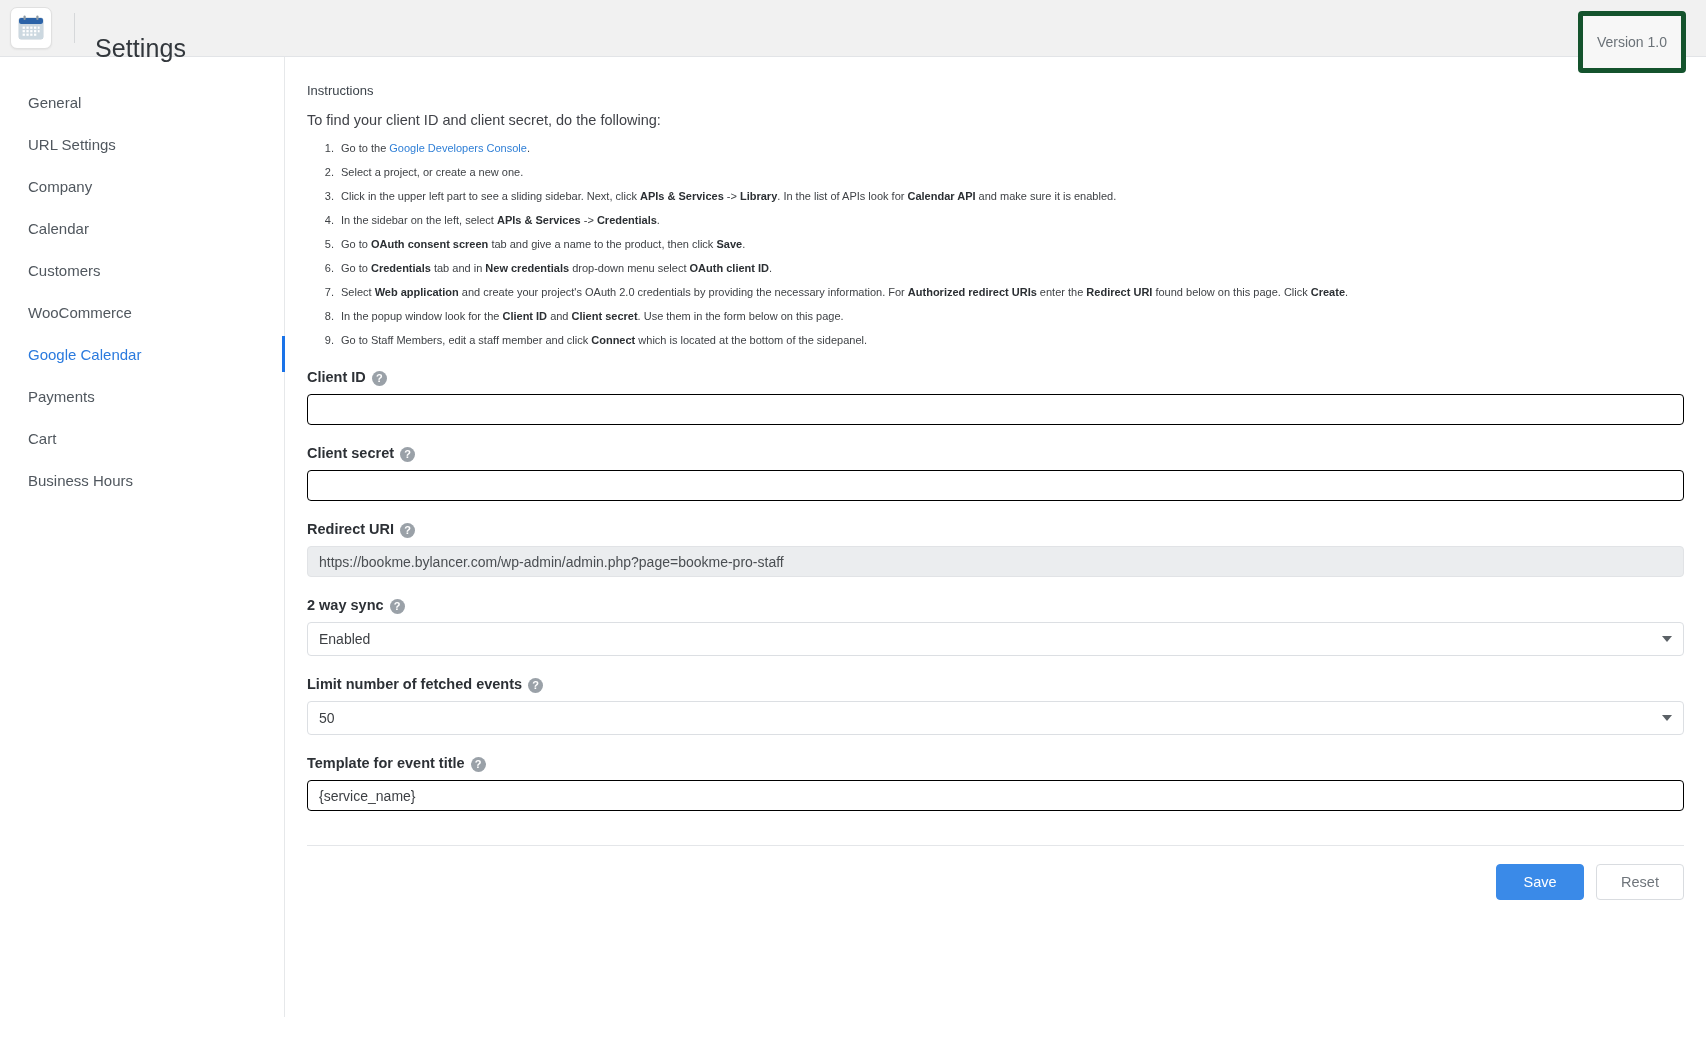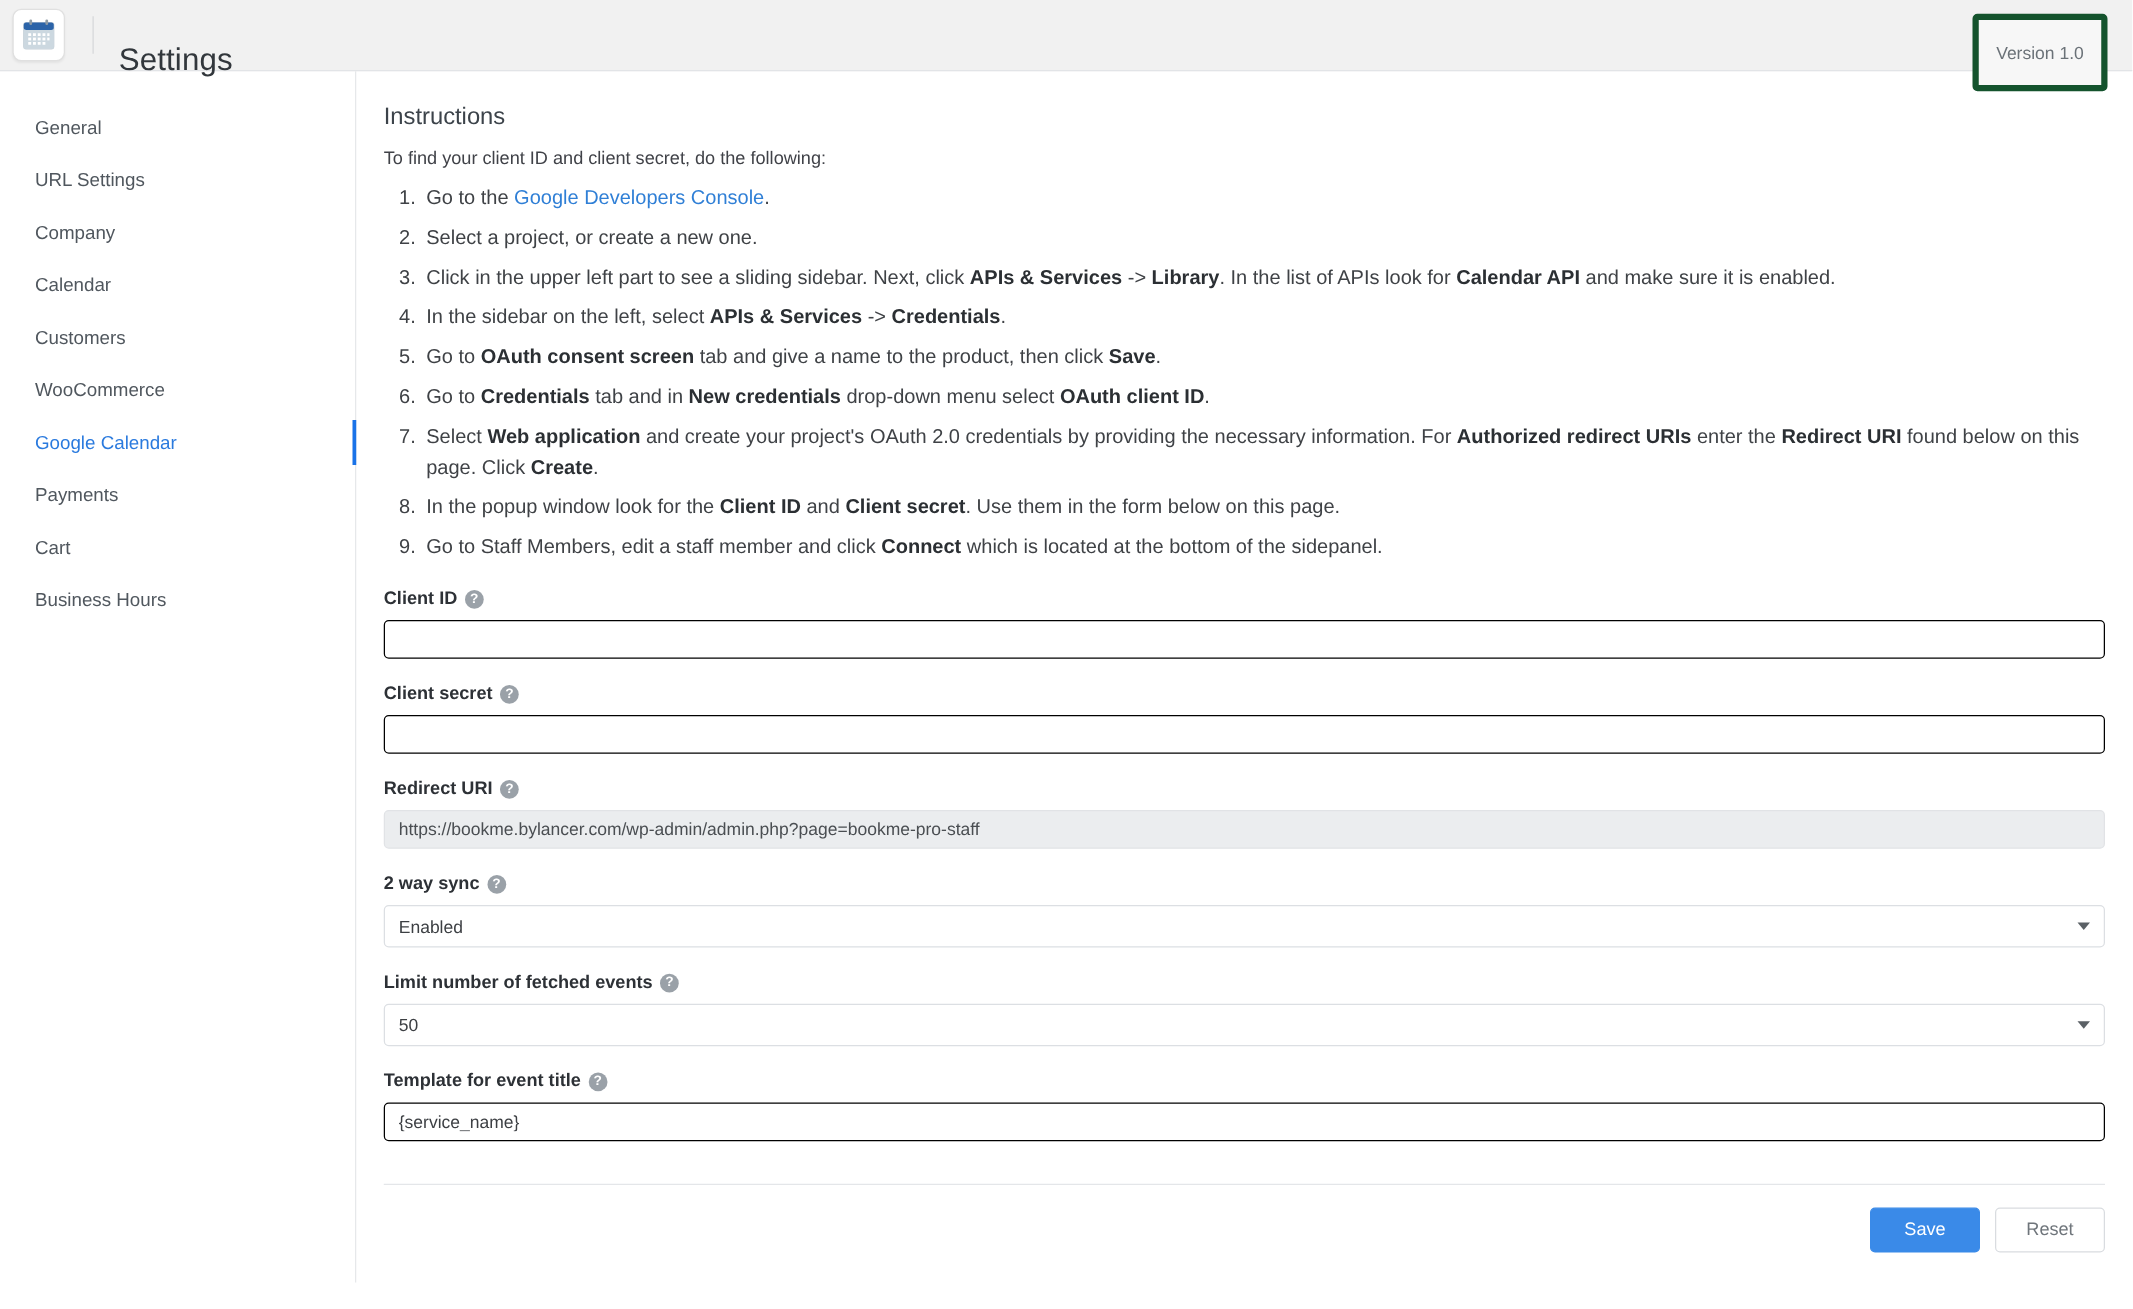--- a/index.html
+++ b/index.html
@@ -81,34 +81,34 @@
     width: 3px; height: 36px;
     background: #1a73e8;
   }
 
   .content {
     flex: 1 1 auto;
     padding: 26px 22px 0 22px;
     min-width: 0;
   }
   .section-title {
-    font-size: 19px;
+    font-size: 13px;
     color: #3c434a;
     font-weight: 400;
     margin: 0 0 14px 0;
   }
   .lead {
     font-size: 14.5px;
     color: #404248;
     margin: 0 0 12px 0;
   }
   ol.steps {
     margin: 0 0 8px 0;
     padding-left: 30px;
-    font-size: 16px;
+    font-size: 11px;
     color: #3f4246;
     line-height: 1.55;
   }
   ol.steps li { margin-bottom: 7px; padding-left: 4px; }
   ol.steps b { font-weight: 700; color:#2b2f33; }
   ol.steps a { color: #2f7fd6; text-decoration: none; }
 
   
   .field { margin-top: 20px; }
   .field-label {

